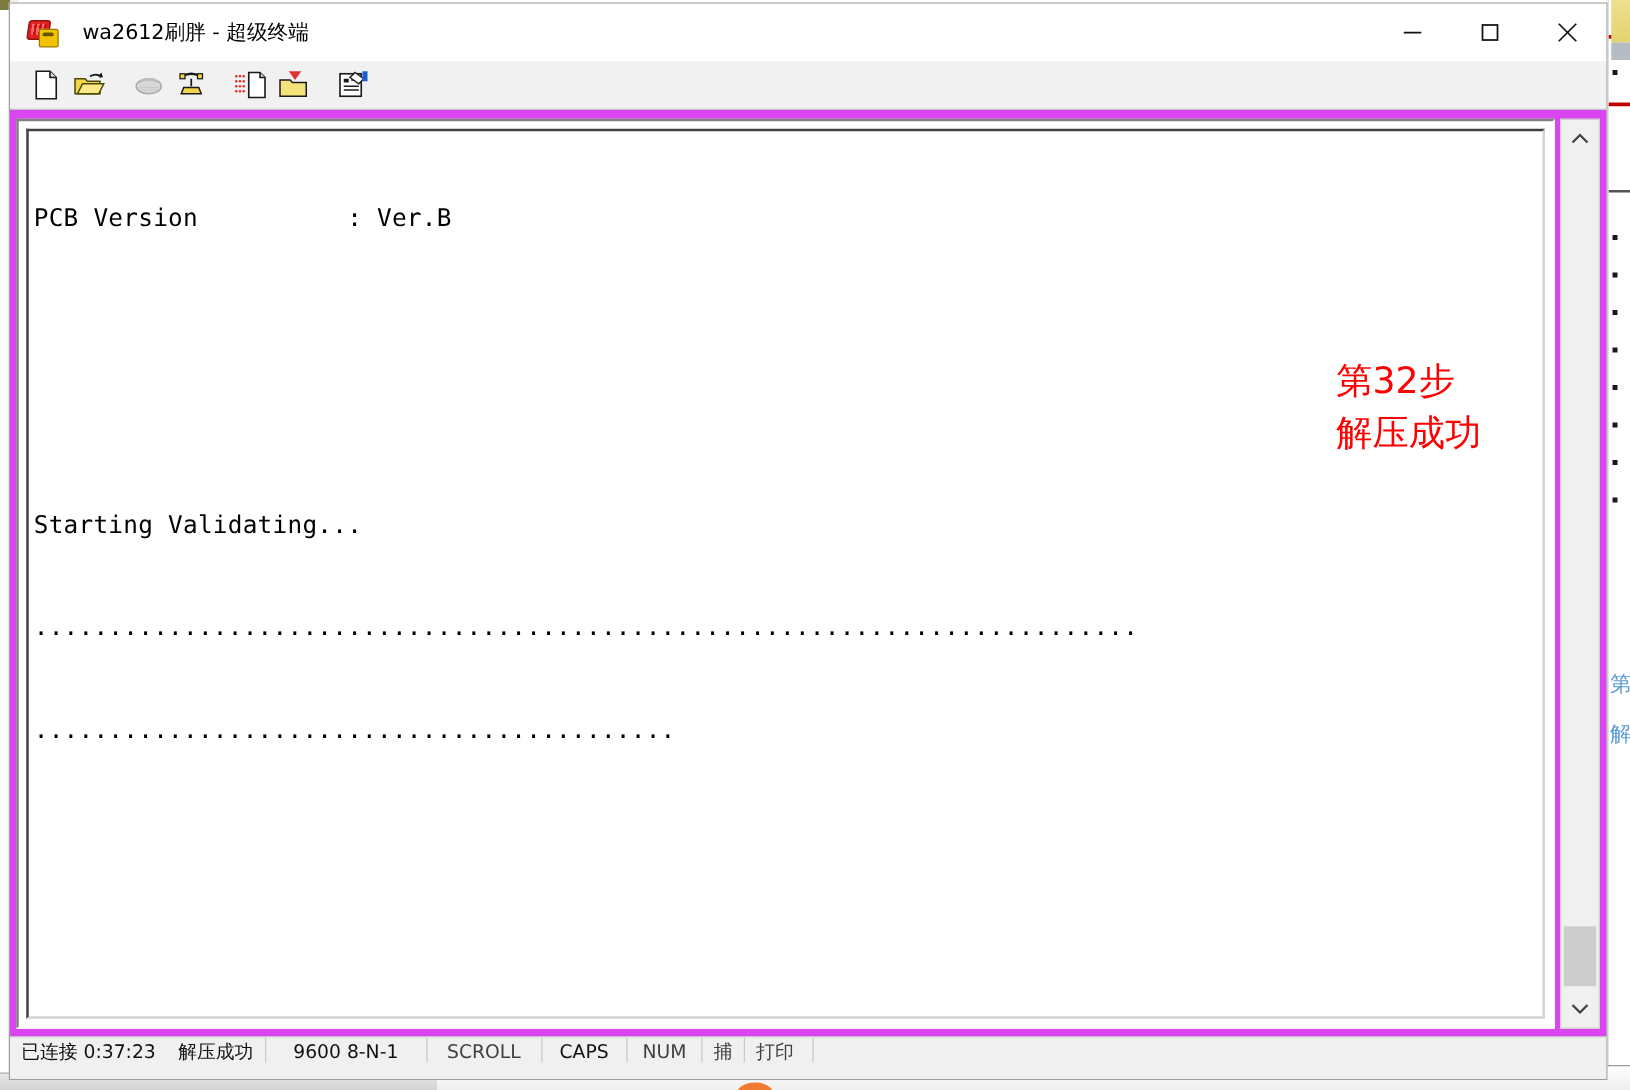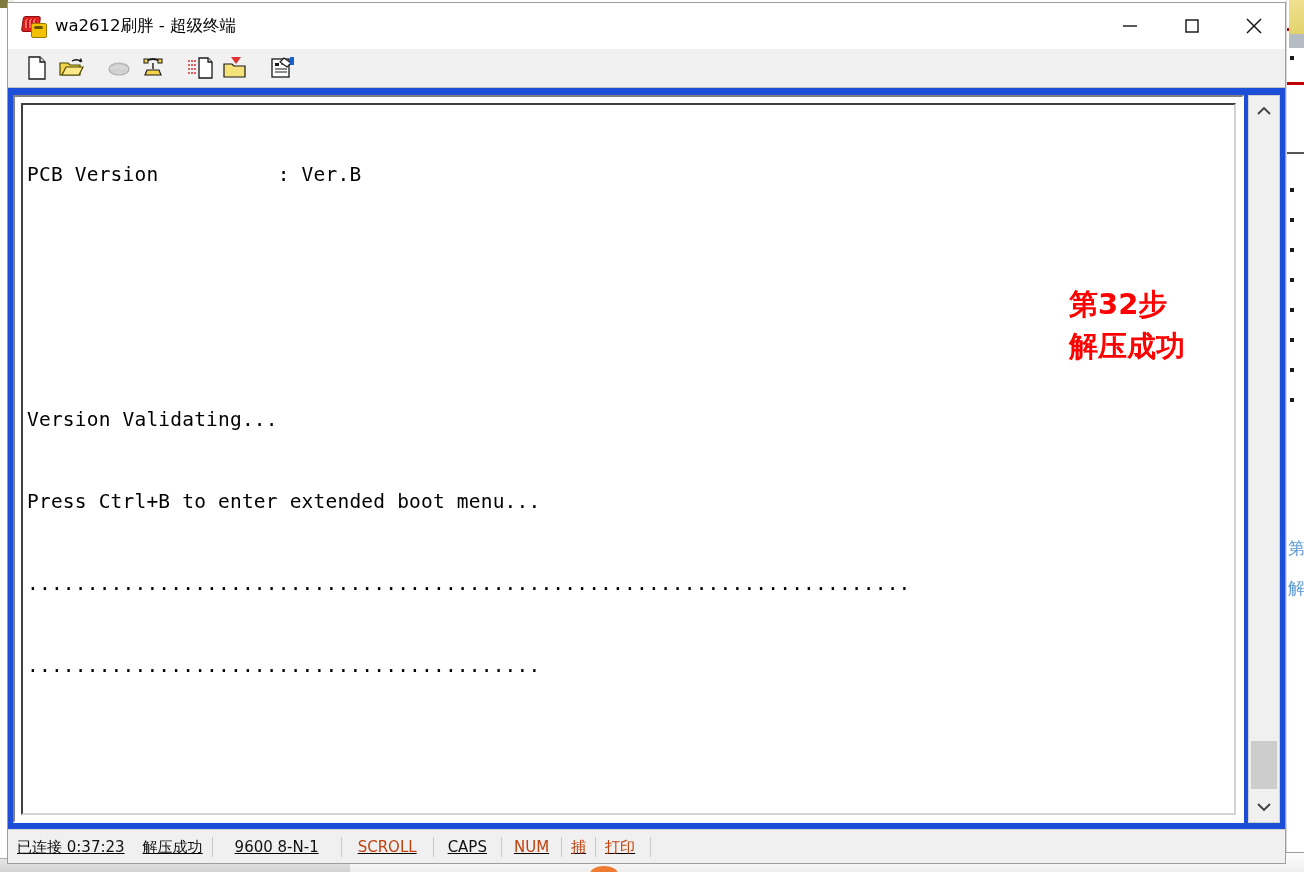--- a/index.html
+++ b/index.html
@@ -51,72 +51,72 @@
             border-bottom:1px solid #ffffff;flex:none;}
   #app-icon{width:24px;height:22px;margin-left:14px;position:relative;flex:none;}
   #app-icon .mon{position:absolute;left:0;top:1px;width:16px;height:14px;background:#e02020;
                  border:1px solid #8a0f0f;border-radius:3px;transform:skewX(-8deg);}
   #app-icon .mon i{position:absolute;left:2px;top:2px;right:2px;bottom:3px;
                    background:repeating-linear-gradient(90deg,#ff6a6a 0 2px,#c81414 2px 4px);display:block;}
   #app-icon .ph{position:absolute;left:9px;top:8px;width:14px;height:13px;background:#f2c200;
                 border:1px solid #9a7d00;border-radius:2px;}
   #app-icon .ph b{position:absolute;left:2px;top:2px;width:9px;height:3px;background:#6b5600;
                   border-radius:2px;display:block;}
-  #title-text{margin-left:9px;font-size:16.5px;color:#000;white-space:nowrap;
+  #title-text{margin-left:20px;font-size:16.5px;color:#000;white-space:nowrap;
               font-family:"DejaVu Sans","Liberation Sans",sans-serif;}
   #win-controls{margin-left:auto;display:flex;height:45px;}
   .wbtn{width:62px;height:45px;display:flex;align-items:center;justify-content:center;}
   .wbtn svg{display:block;}
 
   
   #menubar{height:32px;display:flex;align-items:center;background:#ffffff;
            border-top:1px solid #ededed;border-bottom:1px solid #cfcfcf;flex:none;padding-left:14px;}
   .menu-item{font-size:16.5px;color:#111;margin-right:22px;white-space:nowrap;
              font-family:"DejaVu Sans","Liberation Sans",sans-serif;padding:2px 2px;}
 
   
   #toolbar{height:38px;display:flex;align-items:center;background:#f1f1f1;
            border-bottom:1px solid #c4c4c4;flex:none;padding-left:14px;}
   .tbtn{width:30px;height:30px;margin-right:4px;display:flex;align-items:center;
         justify-content:center;position:relative;}
   .tsep{width:14px;}
 
   
-  #term-outer{flex:1;background:#1d4ed8;position:relative;display:flex;}
+  #term-outer{flex:1;background:#d946ef;position:relative;display:flex;}
   #term-sunken{position:absolute;left:5px;top:7px;right:41px;bottom:6px;
                border:2px solid;border-color:#808080 #ffffff #ffffff #808080;background:#ffffff;}
   #term-inner{position:absolute;left:6px;top:6px;right:6px;bottom:6px;
               border:2px solid;border-color:#404040 #d4d4d4 #d4d4d4 #404040;
               background:#ffffff;overflow:hidden;}
   #term-text{position:absolute;left:4px;top:1px;right:0;
              font-family:"DejaVu Sans Mono","Liberation Mono",monospace;
              font-size:19.5px;line-height:27.3px;color:#000000;white-space:pre;
              letter-spacing:0.2px;}
   .tline{height:27.3px;}
 
   
   #vscroll{position:absolute;right:5px;top:7px;width:32px;bottom:6px;
            background:#f0f0f0;border:1px solid #d0d0d0;box-sizing:border-box;
            display:flex;flex-direction:column;}
   .sb-arrow{height:30px;display:flex;align-items:center;justify-content:center;flex:none;}
   #sb-track{flex:1;position:relative;}
   #sb-thumb{position:absolute;left:2px;right:2px;bottom:3px;height:48px;background:#cdcdcd;}
 
   
-  #statusbar{height:33px;display:flex;align-items:center;background:#f0f0f0;
-             border-top:1px solid #d4d4d4;flex:none;text-decoration:underline;}
+  #statusbar{height:33px;display:flex;align-items:flex-start;background:#f0f0f0;
+             border-top:1px solid #d4d4d4;flex:none;}
   .st-cell{font-size:15px;color:#111;padding:0 9px;height:22px;line-height:22px;
            white-space:nowrap;font-family:"DejaVu Sans","Liberation Sans",sans-serif;}
-  .st-dim{color:#c2410c;}
+  .st-dim{color:#404040;}
   .st-div{width:1px;height:20px;background:#c9c9c9;}
 
   
   #annot-step{position:absolute;left:1046px;top:178px;color:#ff0000;
               font-size:29px;line-height:42px;font-family:"DejaVu Sans",sans-serif;
-              white-space:pre;font-weight:700;}
+              white-space:pre;font-weight:400;}
 </style>
 </head>
 <body>
 
 <div id="bg-layer">
   <div id="bg-olive-top"></div>
   <div id="bg-olive-strip"></div>
 
   <div id="bg-right-col">
     <div class="bg-cnr" style="left:2px;top:6px;">第</div>
@@ -262,22 +262,21 @@
   </div>
 
   <div id="term-outer">
 
     <div id="term-sunken">
       <div id="term-inner">
         <div id="term-text">
           <div class="tline">PCB Version          : Ver.B</div>
           <div class="tline"></div>
           <div class="tline"></div>
-          <div class="tline">Version Validating...</div>
-          <div class="tline">Press Ctrl+B to enter extended boot menu...</div>
+          <div class="tline">Starting Validating...</div>
           <div class="tline">..........................................................................</div>
           <div class="tline">...........................................</div>
           
           
           
           
           
           
           
           

